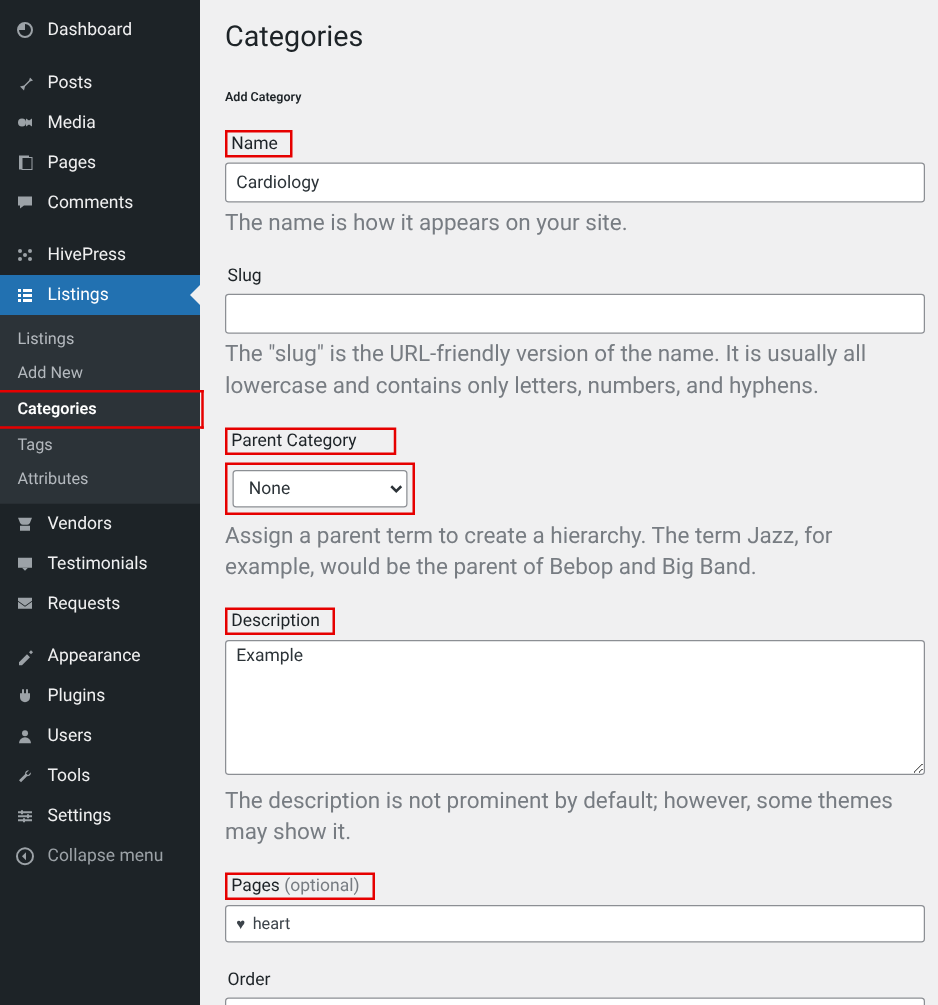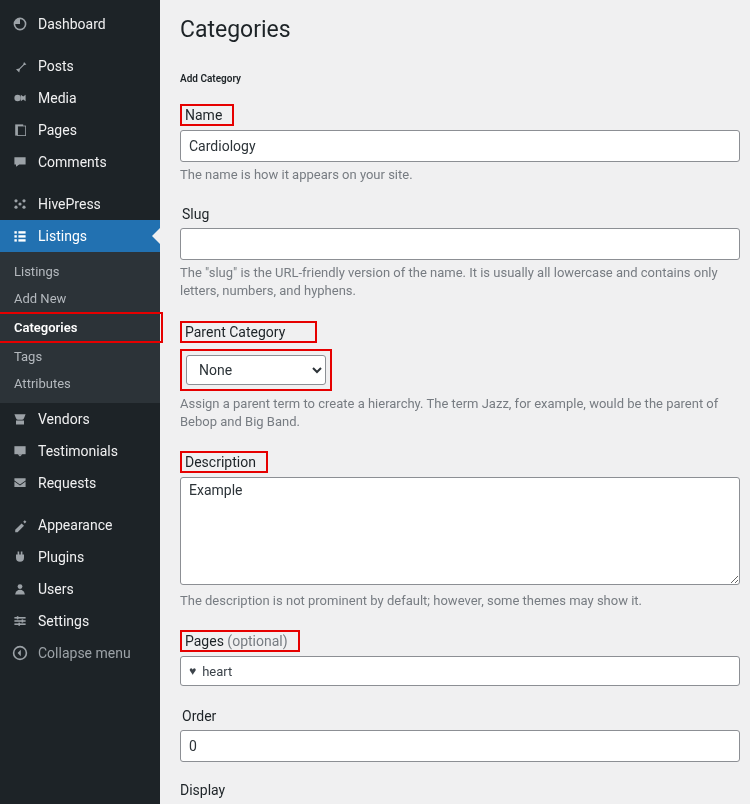--- a/index.html
+++ b/index.html
@@ -98,21 +98,21 @@
     font-size: 14px;
     color: #1d2327;
     margin-bottom: 4px;
     padding: 2px 6px 2px 2px;
   }
   .field label.lbl.hl-red {
     border: 2.5px solid #e60000;
     padding: 1px 10px 1px 3px;
   }
   .field p.desc {
-    font-size: 13px;
+    font-size: 18px;
     color: #777c82;
     margin-top: 4px;
     line-height: 1.4;
   }
   input[type=text], textarea, select {
     width: 100%;
     padding: 4px 8px;
     border: 1px solid #8c8f94;
     border-radius: 3px;
     background: #fff;
@@ -294,20 +294,28 @@
           <svg width="16" height="16" viewBox="0 0 20 20" fill="currentColor">
             <circle cx="10" cy="7" r="3"></circle>
             <path d="M4 17a6 6 0 0112 0z"></path>
           </svg>
         </span>
       <span class="label">Users</span>
     </div>
     <div class="menu-item">
       <span class="icon">
           <svg width="16" height="16" viewBox="0 0 20 20" fill="currentColor">
+            <path d="M14 4a4 4 0 00-4 4l-6 6 2 2 6-6a4 4 0 004-4l-3 3-2-2z"></path>
+          </svg>
+        </span>
+      <span class="label">Tools</span>
+    </div>
+    <div class="menu-item">
+      <span class="icon">
+          <svg width="16" height="16" viewBox="0 0 20 20" fill="currentColor">
             <rect x="3" y="5" width="14" height="2"></rect>
             <rect x="3" y="9" width="14" height="2"></rect>
             <rect x="3" y="13" width="14" height="2"></rect>
             <rect x="6" y="4" width="2" height="4"></rect>
             <rect x="12" y="8" width="2" height="4"></rect>
             <rect x="8" y="12" width="2" height="4"></rect>
           </svg>
         </span>
       <span class="label">Settings</span>
     </div>

